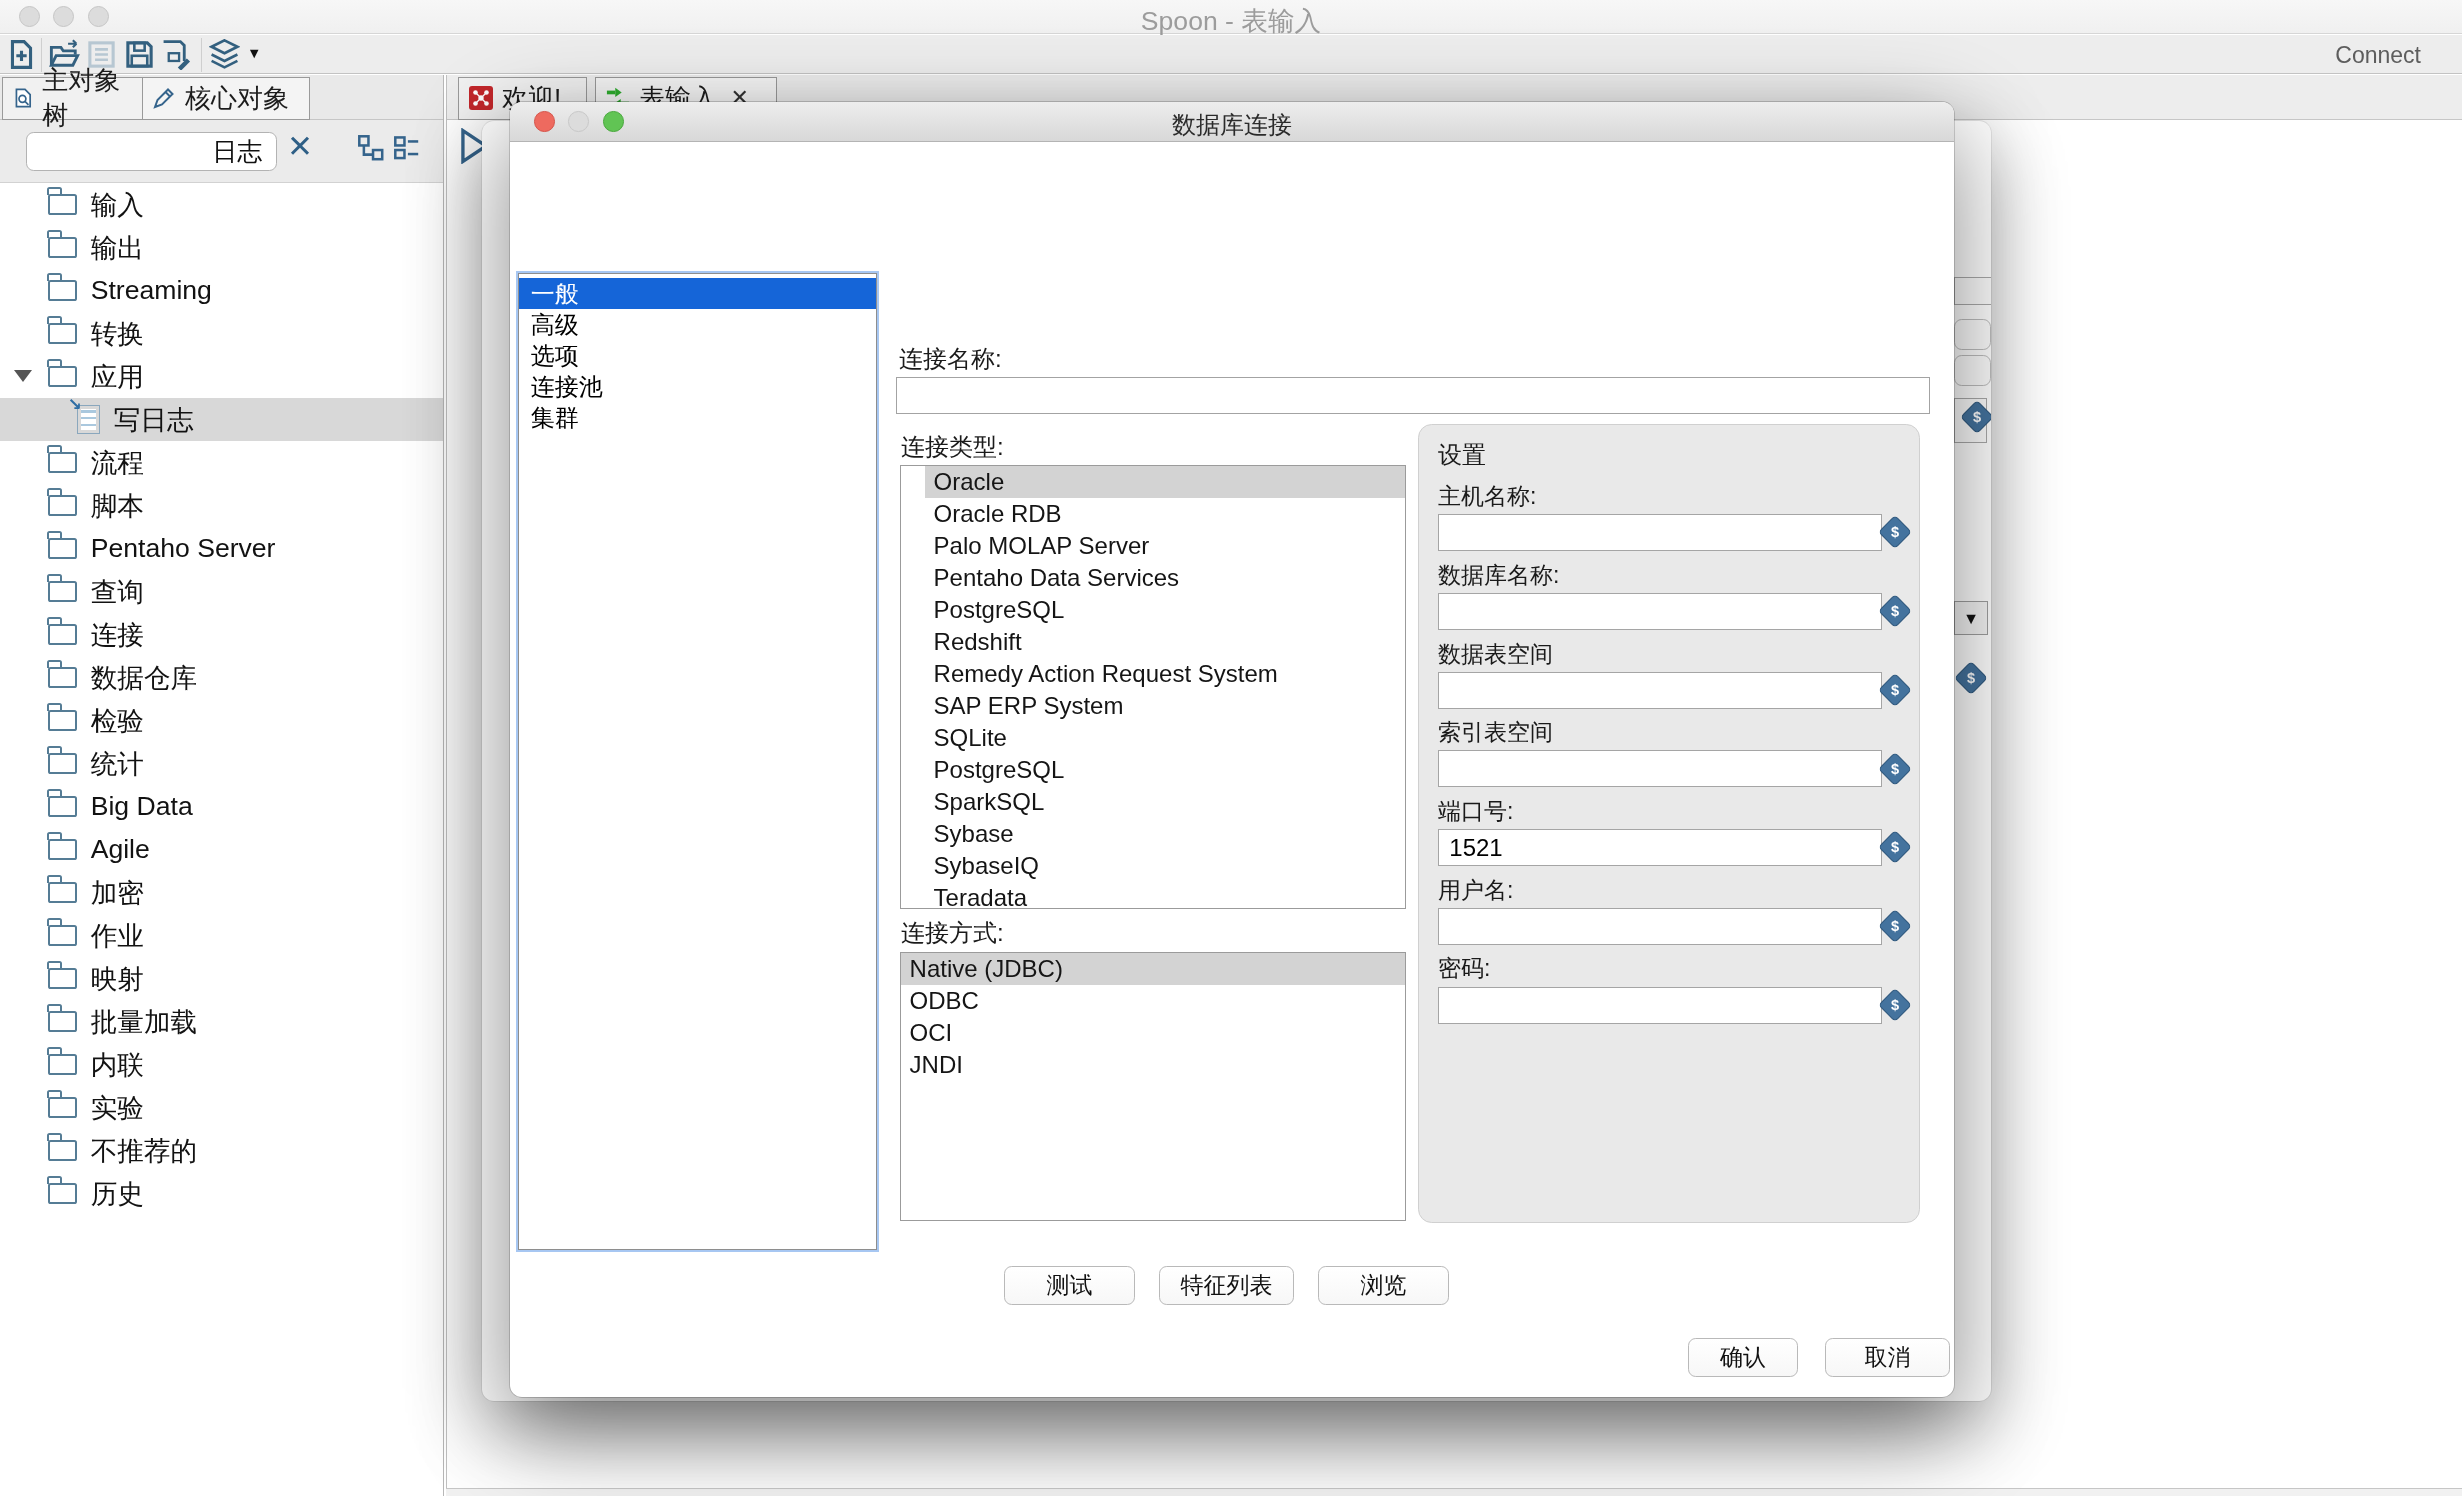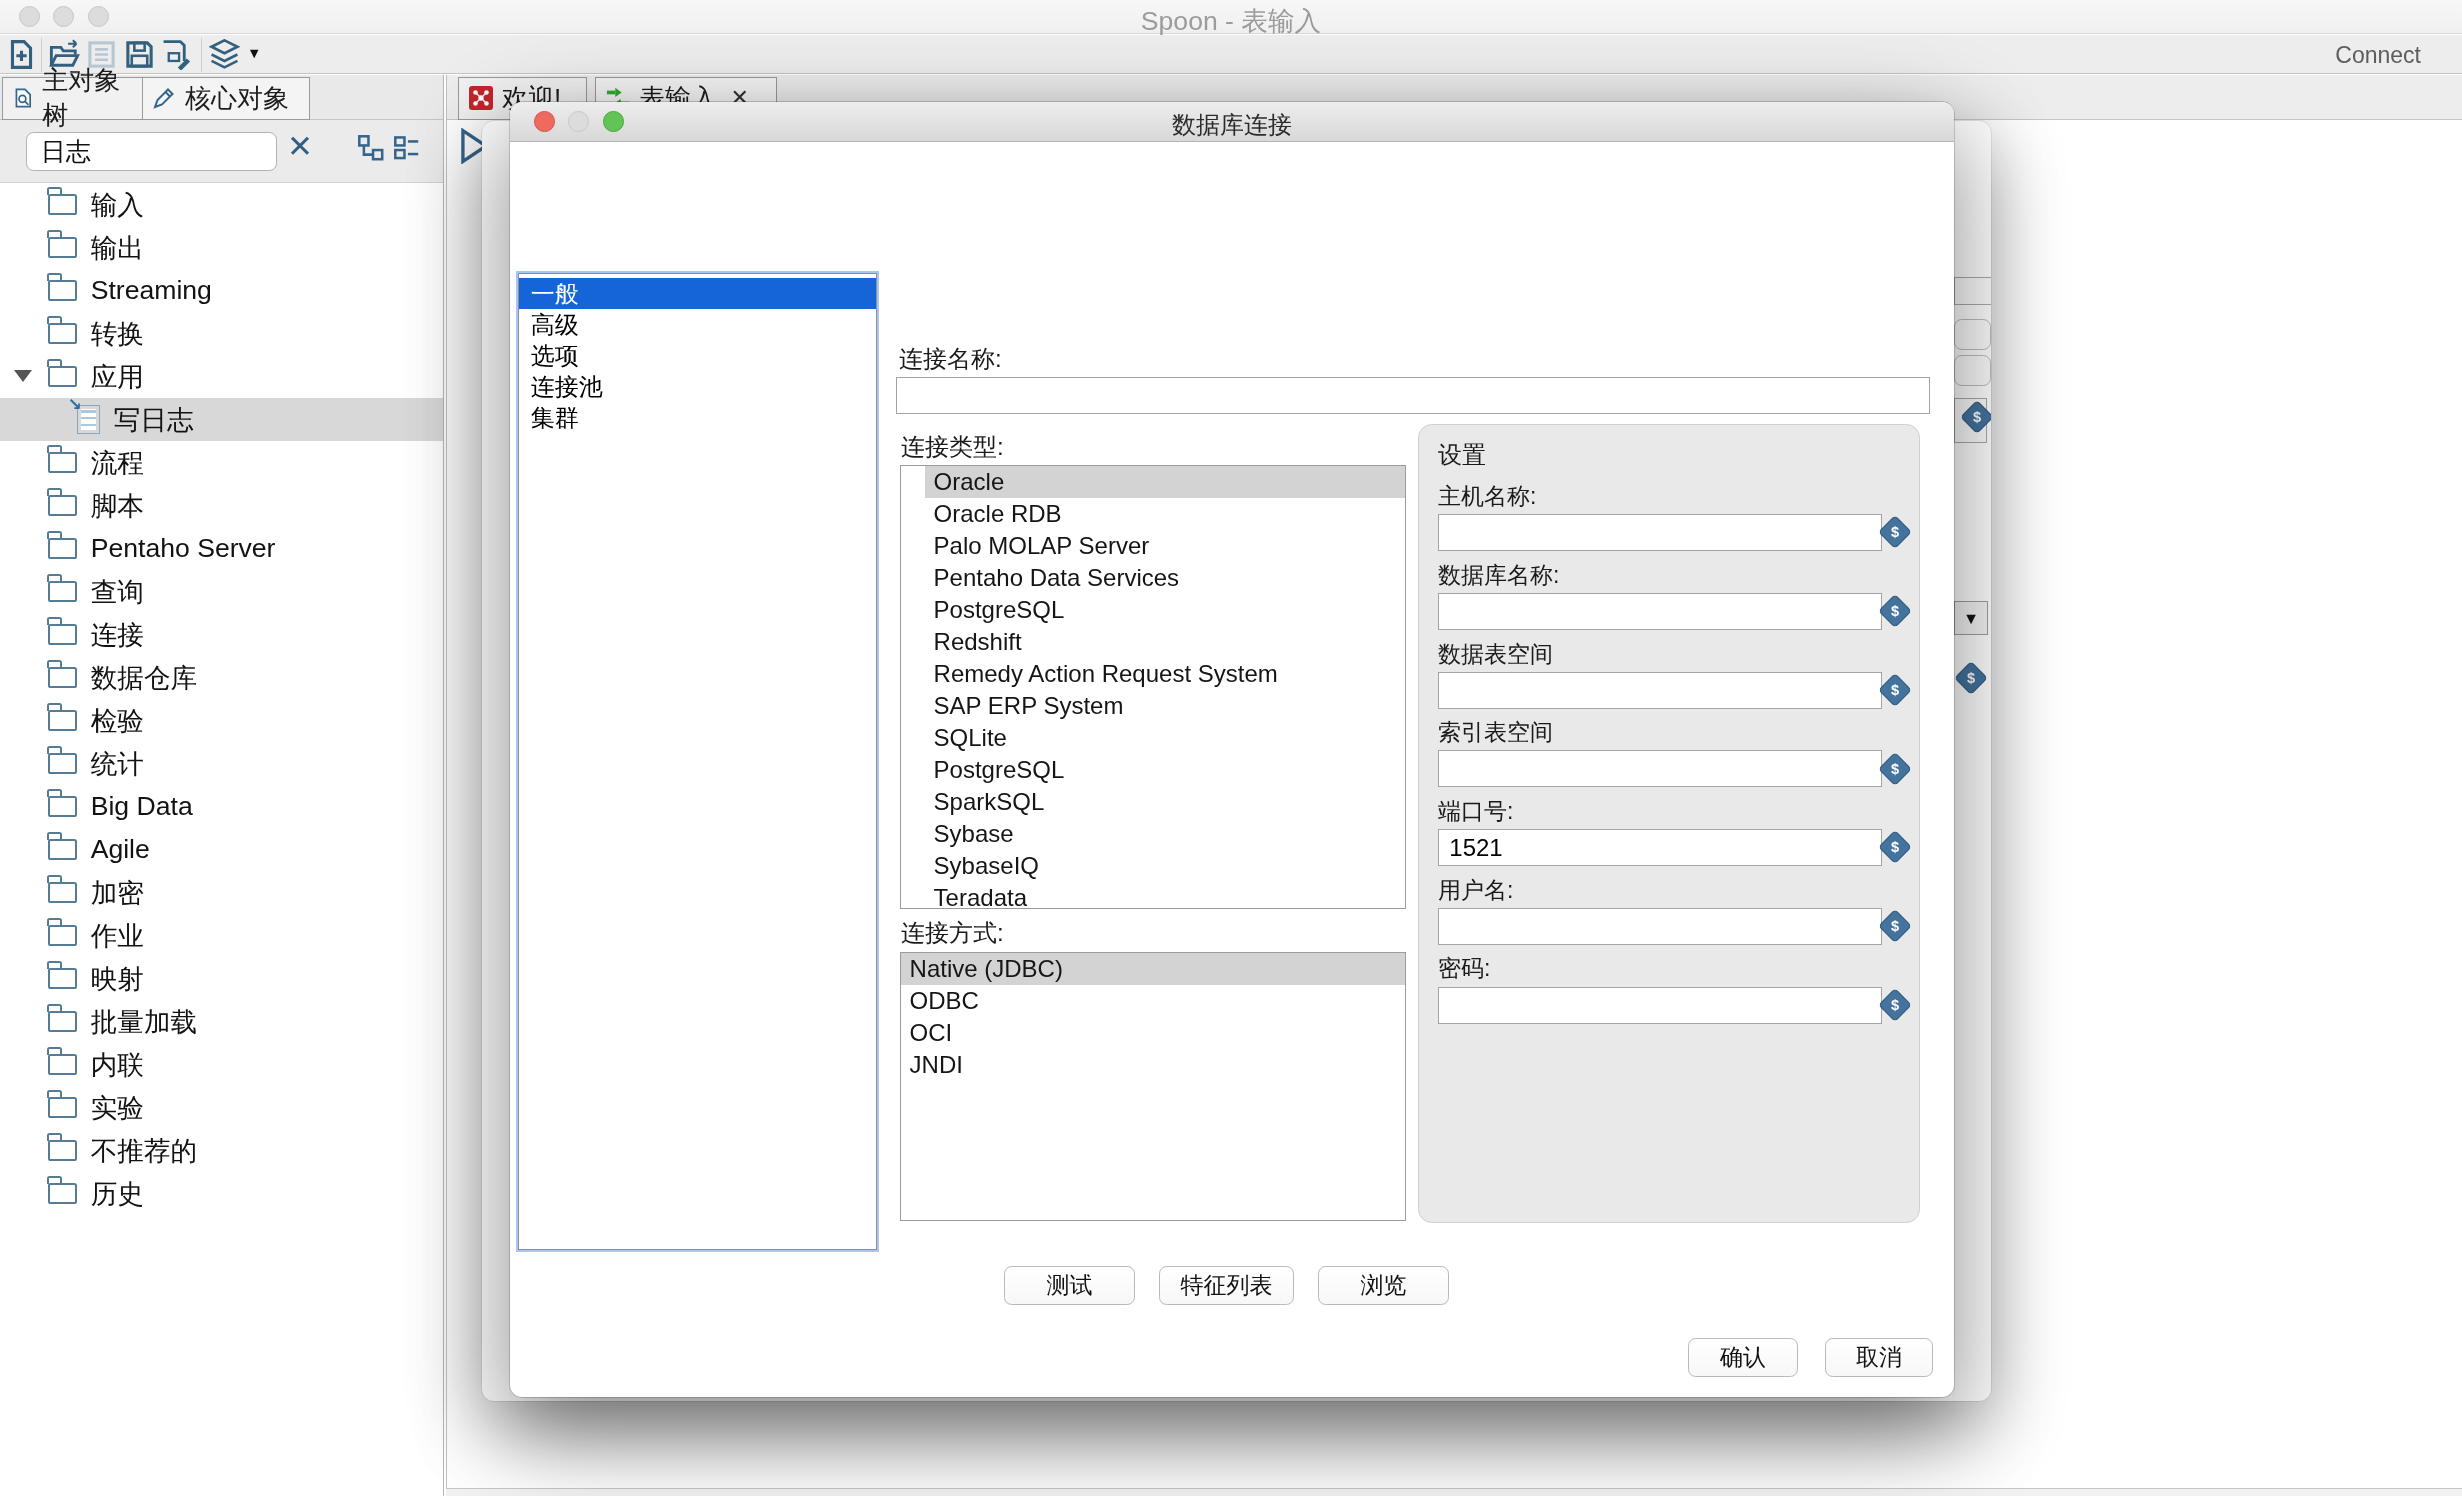--- a/index.html
+++ b/index.html
@@ -34,21 +34,21 @@
   .tab .slant { position:absolute; right:-13.7px; bottom:-1.7px; width:26px; height:45px;
     border-right:1.7px solid #9a9a9a; border-top:1.7px solid #9a9a9a;
     border-top-right-radius:15.4px; transform:skewX(18deg); background:#f1f1f1; z-index:-1; }
   #sb-tab-1 { left:1.7px; width:141px; z-index:2; }
   #sb-tab-2 { left:142px; width:168px; border-left:none; background:#f4f4f4;text-align:right; }
 
   #sb-search { position:absolute; left:0; top:45px; width:100%; height:63px;
     background:#ebebeb; border-bottom:0.9px solid #d2d2d2; }
   #search-input { position:absolute; left:26px; top:12px; width:251px; height:39px;
     border:1.7px solid #b3b3b3; border-radius:7.7px; background:#fff; font-size:25px;
-    padding:0 13.7px; color:#111; outline:none; }
+    padding:0 13.7px; color:#111; outline:none;text-align:right; }
   #search-clear { position:absolute; left:287px; top:7.7px; font-size:31px; font-weight:bold;
     color:#2e5f86; cursor:default; }
   .sb-mini-icon { position:absolute; top:13.7px; width:27.5px; height:27.5px; }
 
   #sb-tree { position:absolute; left:0; top:108px; right:0; bottom:0; background:#fff; overflow:hidden; }
   .tree-row { position:relative; height:43px; display:flex; align-items:center;
     padding-left:48px; font-size:26.6px; color:#121212; white-space:nowrap; }
   .tree-row.child { padding-left:77px; }
   .tree-row.selected { background:#d8d8d8; }
   .twisty { position:absolute; left:13.7px; top:15.4px; width:0; height:0; visibility:hidden;
@@ -135,21 +135,21 @@
   .set-field .vardiamond { position:absolute; right:-6.9px; bottom:6.9px; }
 
   .dlg-btn { position:absolute; height:39px; background:linear-gradient(#ffffff,#f7f7f7);
     border:0.9px solid #b9b9b9; border-radius:7.7px; font-size:23px; color:#111;
     display:flex; align-items:center; justify-content:center; cursor:default;
     font-family:inherit; }
   #btn-test { left:494px; top:1164px; width:131px; }
   #btn-features { left:649px; top:1164px; width:135px; }
   #btn-explore { left:808px; top:1164px; width:131px; }
   #btn-ok { left:1178px; top:1236px; width:110px; }
-  #btn-cancel { left:1315px; top:1236px; width:108px; }
+  #btn-cancel { left:1315px; top:1236px; width:125px; }
 </style>
 </head>
 <body>
 
 <div id="app">
 
   <div id="titlebar">
     <span class="tl-dot" style="left:19px"></span>
     <span class="tl-dot" style="left:53px"></span>
     <span class="tl-dot" style="left:88px"></span>

